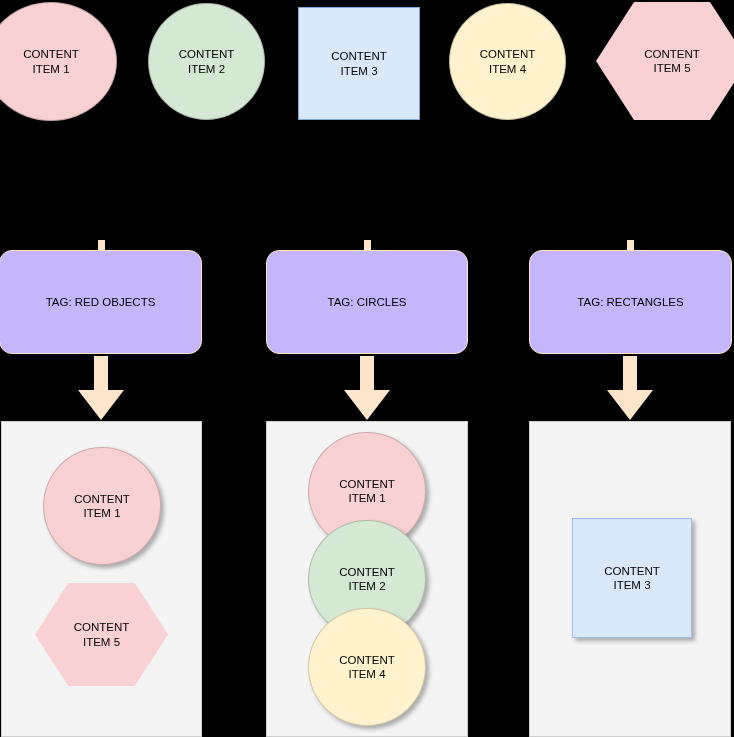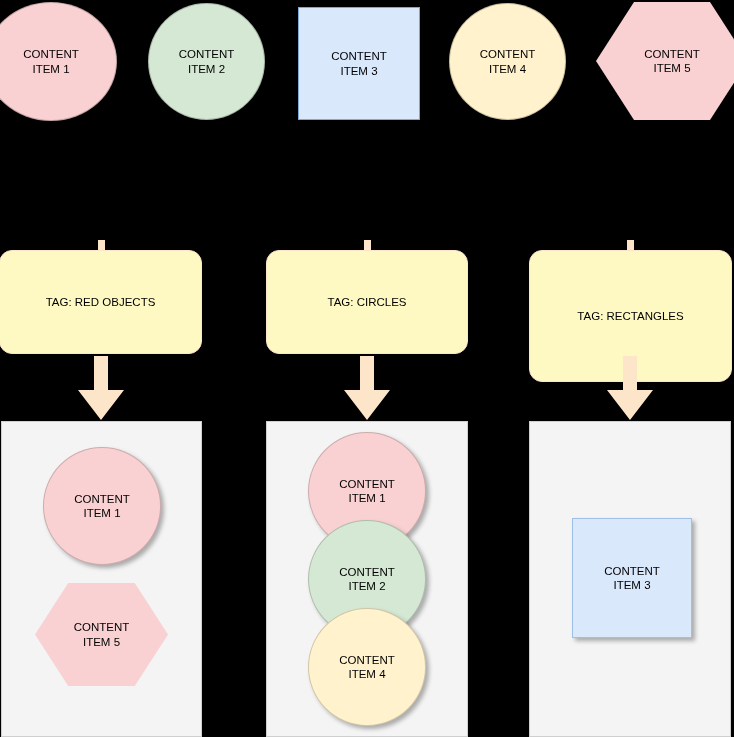--- a/index.html
+++ b/index.html
@@ -12,21 +12,21 @@
   .shape .lbl{display:block;white-space:pre-line;}
 
   
   .top-label{font-size:11.5px;}
   .circle{border-radius:50%;border:1px solid rgba(0,0,0,0.22);}
   .rect{border:1px solid #7ea6d9;}
   .hexshape{border:none;}
 
   
   .tagbox{position:absolute;box-sizing:border-box;border-radius:13px;
-          background:#fef9c3;border:1px solid #fde5ca;
+          background:#c4b5fd;border:1px solid #fde5ca;
           display:flex;align-items:center;justify-content:center;
           font-size:11.5px;color:#000;}
   .stub{position:absolute;background:#fde5ca;width:7px;height:14px;}
 
   
   .arrow{position:absolute;}
 
   
   .panel{position:absolute;box-sizing:border-box;background:#f4f4f4;
          border:1px solid #cfcfcf;}
@@ -76,21 +76,21 @@
   <div class="stub" style="left:627px;top:240px;"></div>
 
   <div class="tagbox" style="left:-1px;top:250px;width:203px;height:104px;">
     <span>TAG: RED OBJECTS</span>
   </div>
 
   <div class="tagbox" style="left:266px;top:250px;width:202px;height:104px;text-align:right;">
     <span>TAG: CIRCLES</span>
   </div>
 
-  <div class="tagbox" style="left:529px;top:250px;width:203px;height:132px;justify-content:center;">
+  <div class="tagbox" style="left:529px;top:250px;width:203px;height:104px;justify-content:center;">
     <span>TAG: RECTANGLES</span>
   </div>
 
   <svg class="arrow" style="left:78px;top:356px;" width="46" height="64" viewBox="0 0 46 64">
     <polygon points="16,0 30,0 30,34 46,34 23,64 0,34 16,34" fill="#fde5ca"></polygon>
   </svg>
 
   <svg class="arrow" style="left:344px;top:356px;" width="46" height="64" viewBox="0 0 46 64">
     <polygon points="16,0 30,0 30,34 46,34 23,64 0,34 16,34" fill="#fde5ca"></polygon>
   </svg>

